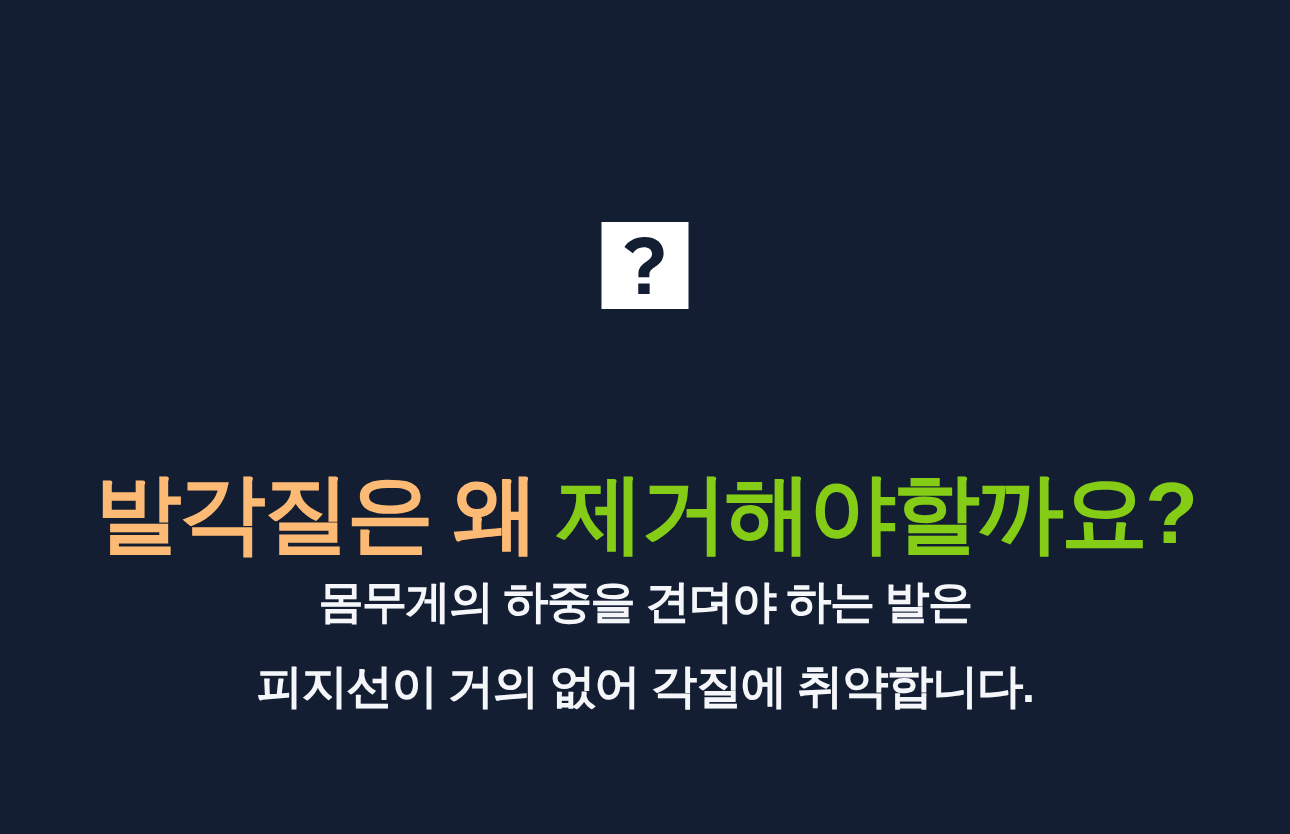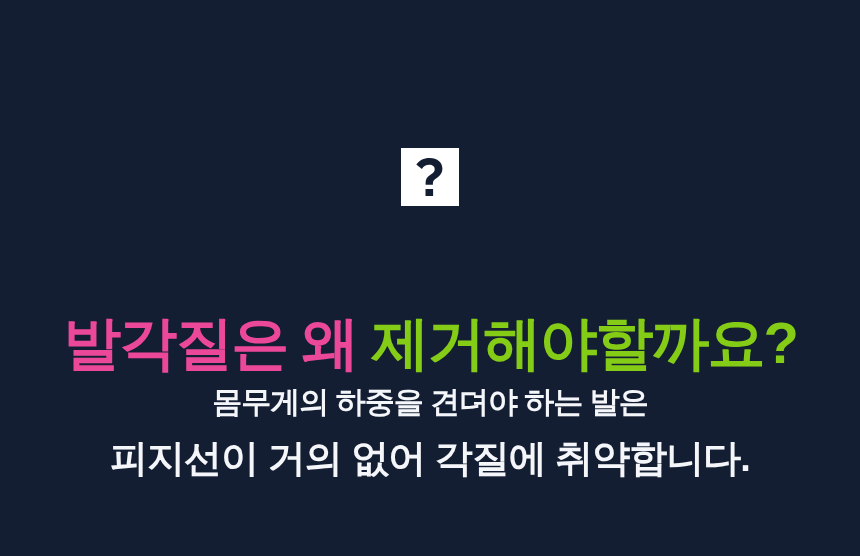--- a/index.html
+++ b/index.html
@@ -53,21 +53,21 @@
     width: 860px;
     text-align: center;
     font-size: 58px;
     line-height: 64px;
     font-weight: 700;
     letter-spacing: -2.0px;
     white-space: nowrap;
   }
 
   .headline .part-white {
-    color: #ec4899;
+    color: #fdba74;
   }
 
   .headline .part-accent {
     color: #84cc16;
   }
 
   
   .subtitle {
     position: absolute;
     top: 382px;
@@ -83,21 +83,21 @@
   }
 
   .subtitle-line-1 {
     font-size: 30px;
     line-height: 40px;
     font-weight: 600;
     letter-spacing: -1.0px;
   }
 
   .subtitle-line-2 {
-    font-size: 38px;
+    font-size: 31px;
     line-height: 42px;
     font-weight: 700;
     letter-spacing: -1.0px;
     margin-top: 15px;
   }
 </style>
 </head>
 <body>
 
 <div class="banner">

